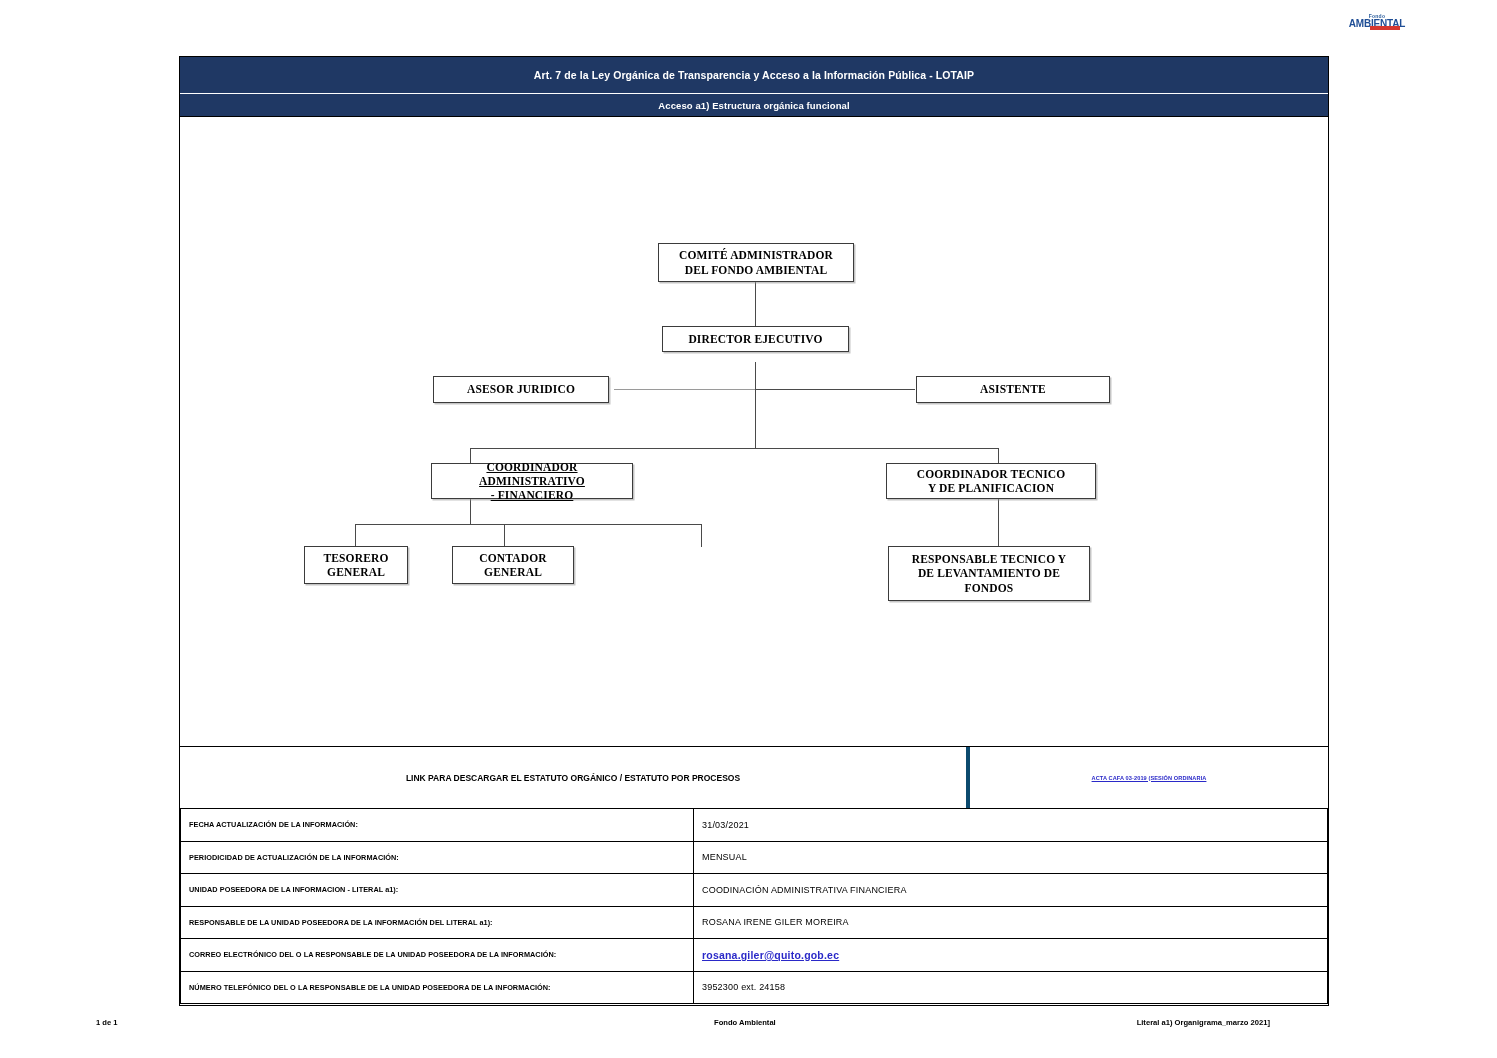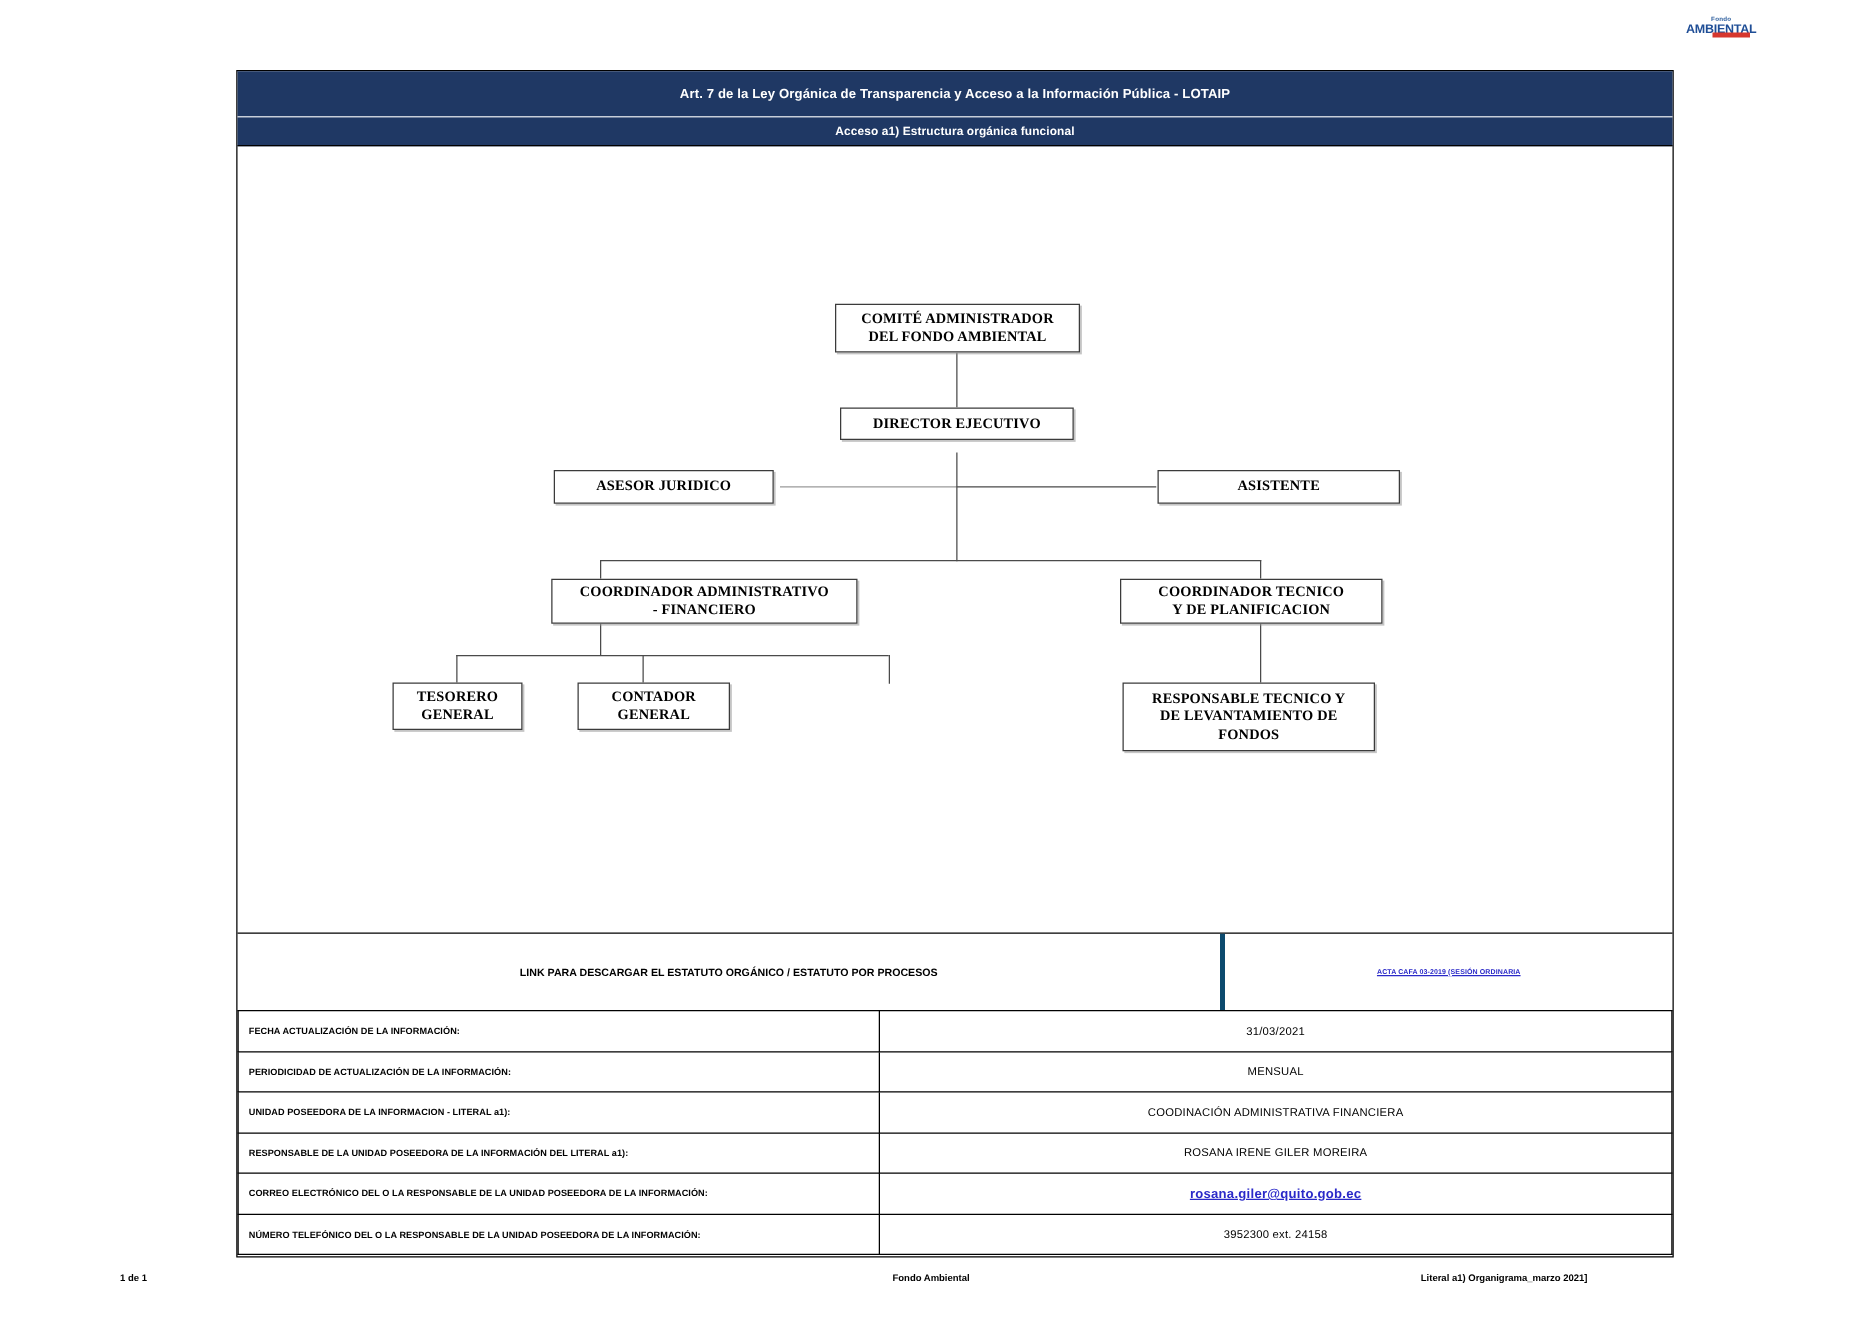--- a/index.html
+++ b/index.html
@@ -44,21 +44,21 @@
     background: #d6372e;
     margin: 0 auto;
     position: relative;
     left: 8px;
     top: -3px;
   }
 
   
   .sheet {
     position: absolute;
-    left: 189px;
+    left: 179px;
     top: 56px;
     width: 1150px;
     height: 950px;
     border: 1px solid #000000;
     box-sizing: border-box;
     background: #ffffff;
   }
 
   .band {
     background: #1f3864;
@@ -162,21 +162,20 @@
     box-sizing: border-box;
     padding: 0 8px;
   }
   .info-table td.k {
     width: 513px;
     font-size: 7.3px;
     font-weight: bold;
     letter-spacing: .05px;
   }
   .info-table td.v {
-    text-align: center;
     font-size: 9px;
     letter-spacing: .2px;
   }
   .info-table td.v a {
     color: #2a29c8;
     text-decoration: underline;
     font-size: 10.5px;
     font-weight: bold;
   }
 
@@ -237,21 +236,21 @@
     </div>
 
     <div class="node" style="left:253px; top:259px; width:176px; height:27px;">
       <span style="white-space:pre-line">ASESOR JURIDICO</span>
     </div>
 
     <div class="node" style="left:736px; top:259px; width:194px; height:27px;">
       <span style="white-space:pre-line">ASISTENTE</span>
     </div>
 
-    <div class="node" style="left:251px; top:346px; width:245px; height:36px;">
+    <div class="node" style="left:251px; top:346px; width:202px; height:36px;text-decoration:underline;">
       <span style="white-space:pre-line">COORDINADOR ADMINISTRATIVO
 - FINANCIERO</span>
     </div>
 
     <div class="node" style="left:706px; top:346px; width:210px; height:36px;">
       <span style="white-space:pre-line">COORDINADOR TECNICO
 Y DE PLANIFICACION</span>
     </div>
 
     <div class="node" style="left:124px; top:429px; width:104px; height:38px;">

